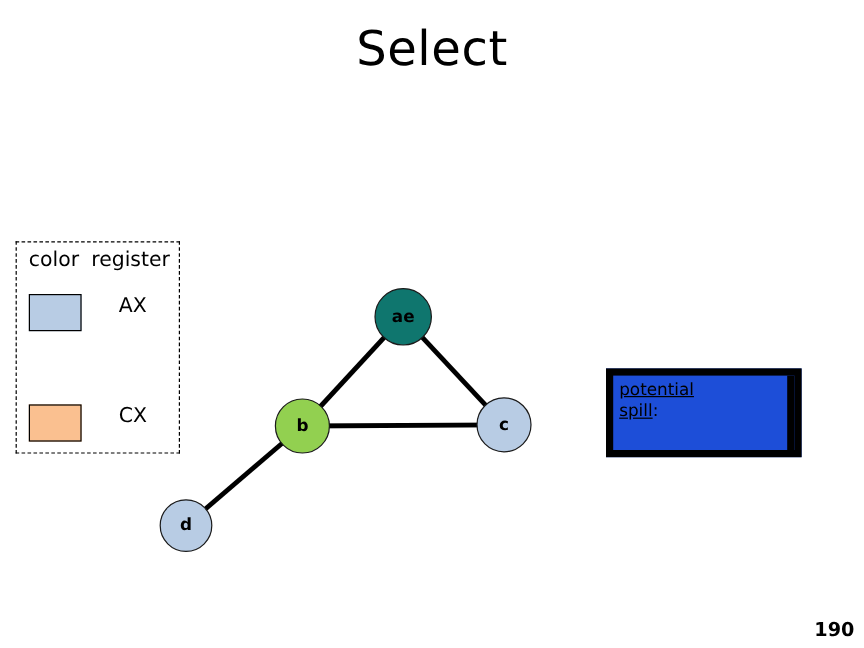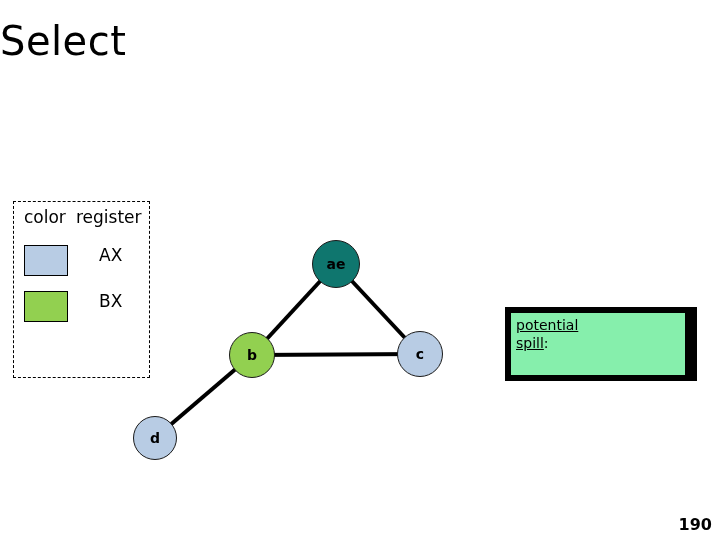--- a/index.html
+++ b/index.html
@@ -17,20 +17,21 @@
     background: #ffffff;
     overflow: hidden;
   }
 
   
   #slide-title {
     position: absolute;
     left: 0;
     top: 18px;
     width: 720px;
+    text-align: center;
     font-family: "DejaVu Sans", "Liberation Sans", sans-serif;
     font-size: 40px;
     font-weight: 400;
     color: #000000;
     letter-spacing: 0.5px;
     line-height: 46px;
   }
 
   
   #legend-box {
@@ -102,26 +103,26 @@
     font-size: 14px;
     font-weight: 700;
     color: #000000;
   }
 
   
   #info-table {
     position: absolute;
     left: 505px;
     top: 307px;
-    width: 192px;
+    width: 163px;
     height: 74px;
     border: 6px solid #000000;
     box-sizing: border-box;
     display: flex;
-    background: #86efac;
+    background: #1d4ed8;
   }
   .info-cell {
     flex: 1 1 50%;
     position: relative;
     padding: 3px 4px 0 5px;
     box-sizing: border-box;
     overflow: hidden;
   }
   #info-cell-spill {
     border-right: 6px solid #000000;
@@ -163,25 +164,25 @@
 
   <div id="legend-box">
     <div class="legend-header" id="legend-header-color">color</div>
     <div class="legend-header" id="legend-header-register">register</div>
 
     <div class="legend-row" style="top:39px;">
       <div class="legend-swatch" style="background: rgb(184, 204, 228);"></div>
       <div class="legend-reg">AX</div>
     </div>
 
-    <div class="legend-row" style="top:85px;">
-      <div class="legend-swatch" style="background: rgb(146, 208, 80);"></div>
-      <div class="legend-reg">BX</div>
+
+    <div class="legend-row" style="top:131px;">
+      <div class="legend-swatch" style="background: rgb(250, 192, 144);"></div>
+      <div class="legend-reg">CX</div>
     </div>
-
   </div>
 
   <div id="graph">
     <svg id="graph-edges" width="720" height="540">
         <line x1="336" y1="264" x2="252" y2="355" stroke="#000000" stroke-width="4" stroke-linecap="butt"></line>
         <line x1="336" y1="264" x2="420" y2="354" stroke="#000000" stroke-width="4" stroke-linecap="butt"></line>
         <line x1="252" y1="355" x2="420" y2="354" stroke="#000000" stroke-width="4" stroke-linecap="butt"></line>
         <line x1="252" y1="355" x2="155" y2="438" stroke="#000000" stroke-width="4" stroke-linecap="butt"></line>
       </svg>
 

